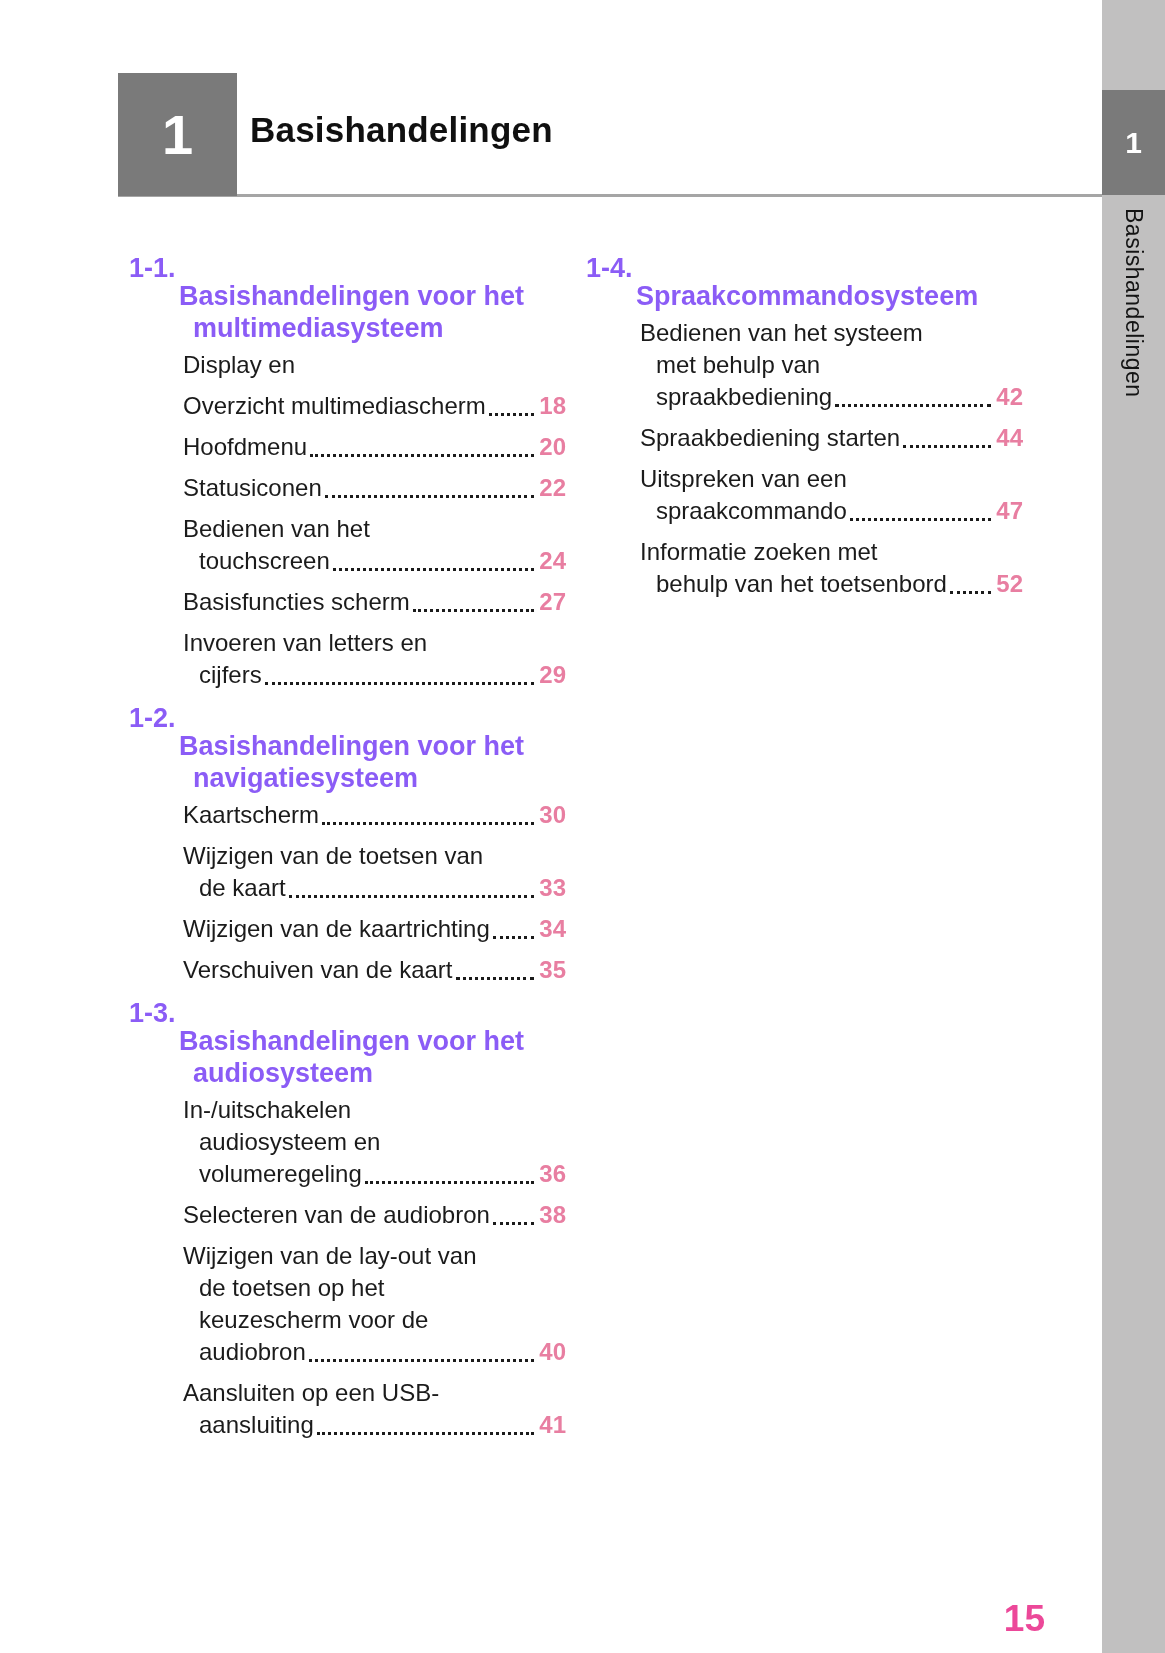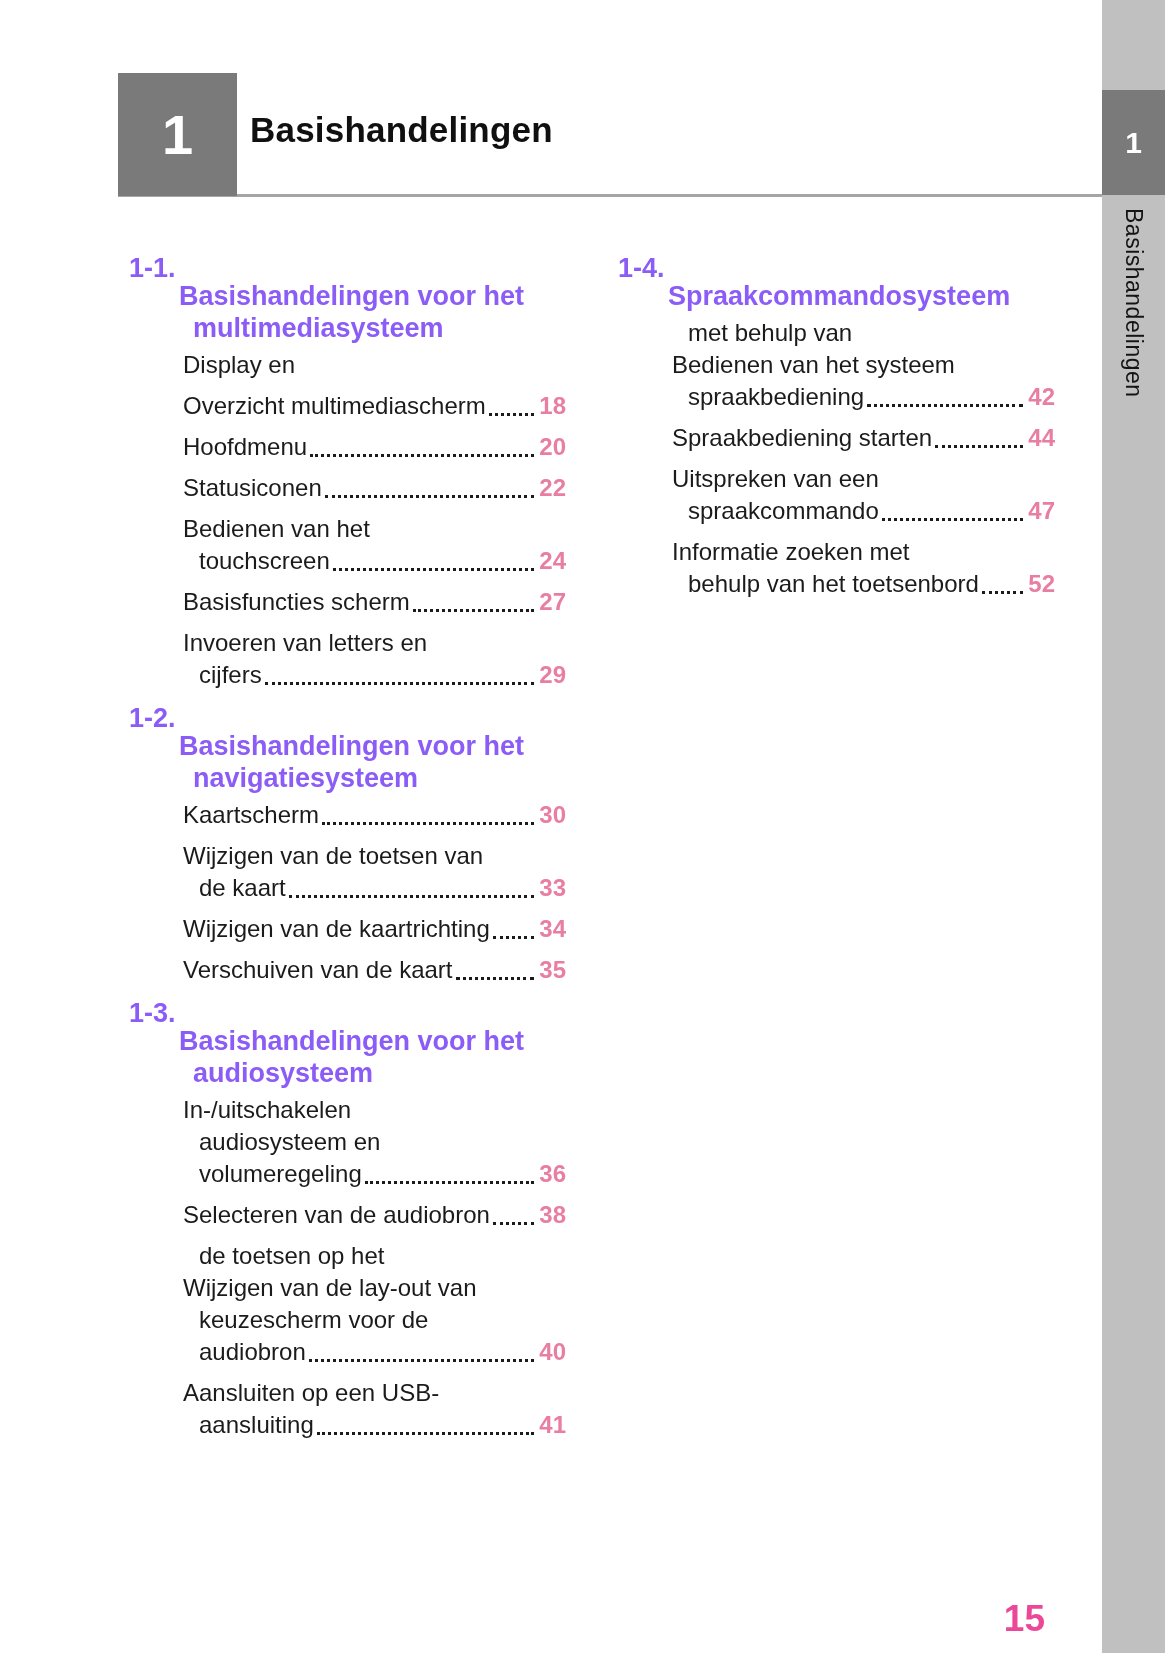--- a/index.html
+++ b/index.html
@@ -50,21 +50,21 @@
   }
   .header-rule{
     position:absolute;left:118px;top:194px;
     width:984px;height:3px;
     background:#a5a5a5;
   }
 
   
   .toc-col{position:absolute;top:252px;width:437px;font-size:24px;line-height:32px;}
   .toc-col.left{left:129px;}
-  .toc-col.right{left:618px;}
+  .toc-col.right{left:586px;}
 
   .toc-section{margin:0;}
   .toc-section + .toc-section{margin-top:11px;}
   .sec-head{font-weight:bold;font-size:27px;color:#8b5cf6;margin-bottom:5px;}
   .sec-line-first{display:flex;}
   .sec-num{flex:0 0 50px;}
   .sec-title{white-space:nowrap;margin-top:28px;}
   .sec-line-cont{padding-left:64px;white-space:nowrap;}
 
   .toc-entry{margin-bottom:9px;}
@@ -221,22 +221,22 @@
           </div>
         </div>
         <div class="toc-entry">
           <div class="e-line first last">
             <span class="e-text">Selecteren van de audiobron</span>
             <span class="dot-leader"></span>
             <span class="page-ref">38</span>
           </div>
         </div>
         <div class="toc-entry">
+          <div class="e-line first">Wijzigen van de lay-out van</div>
           <div class="e-line">de toetsen op het</div>
-          <div class="e-line first">Wijzigen van de lay-out van</div>
           <div class="e-line">keuzescherm voor de</div>
           <div class="e-line last">
             <span class="e-text">audiobron</span>
             <span class="dot-leader"></span>
             <span class="page-ref">40</span>
           </div>
         </div>
         <div class="toc-entry">
           <div class="e-line first">Aansluiten op een USB-</div>
           <div class="e-line last">
@@ -249,22 +249,22 @@
     </div>
   <div class="toc-col right" id="toc-col-1">
       <section class="toc-section">
         <div class="sec-head">
           <div class="sec-line-first">
             <span class="sec-num">1-4.</span>
             <span class="sec-title">Spraakcommandosysteem</span>
           </div>
         </div>
         <div class="toc-entry">
+          <div class="e-line first">Bedienen van het systeem</div>
           <div class="e-line">met behulp van</div>
-          <div class="e-line first">Bedienen van het systeem</div>
           <div class="e-line last">
             <span class="e-text">spraakbediening</span>
             <span class="dot-leader"></span>
             <span class="page-ref">42</span>
           </div>
         </div>
         <div class="toc-entry">
           <div class="e-line first last">
             <span class="e-text">Spraakbediening starten</span>
             <span class="dot-leader"></span>

